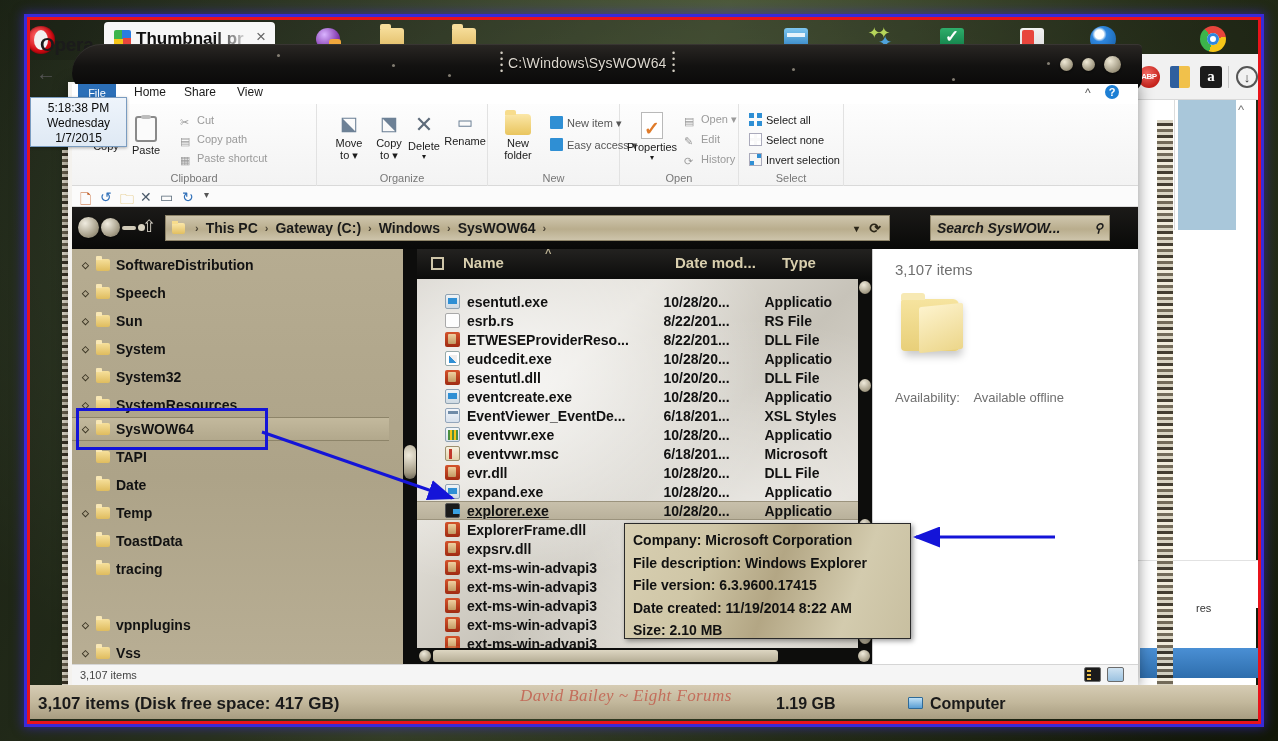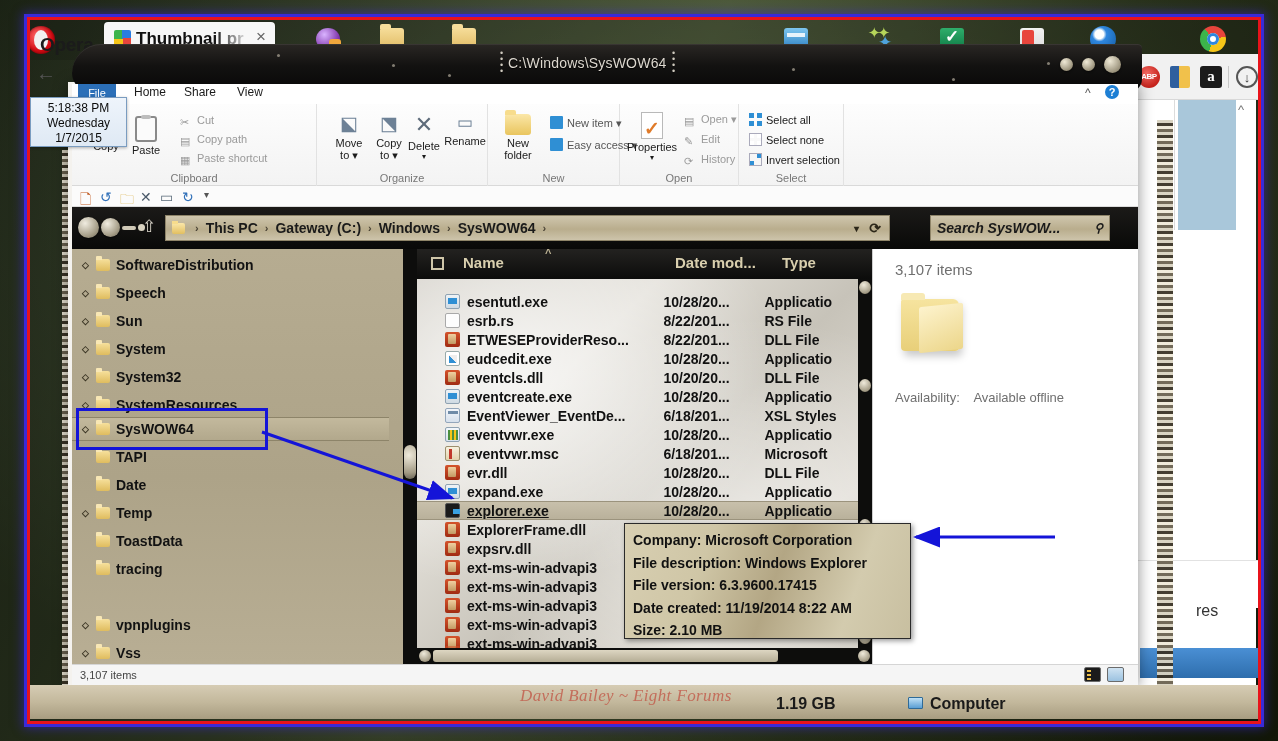--- a/index.html
+++ b/index.html
@@ -127,21 +127,21 @@
   }
   .opera-sel-block{
     position:absolute; left:1178px; top:100px; width:58px; height:130px; background:#a9c7da;
   }
   .opera-col-div{position:absolute; left:1174px; top:100px; width:1px; height:130px; background:#dcdcdc;}
   .opera-lower-box{
     position:absolute; left:1136px; top:560px; width:122px; height:48px; background:#fff;
     border-top:1px solid #e2e2e2;
   }
   .opera-lower-text{
-    position:absolute; left:1196px; top:602px; font-size:16px; color:#333;
+    position:absolute; left:1196px; top:602px; font-size:11px; color:#333;
   }
   .opera-blue-band{
     position:absolute; left:1140px; top:648px; width:118px; height:30px;
     background:linear-gradient(#4a8fd4,#2e6ead);
   }
 
   
   .rope {
     position:absolute; width:16px;
     background: repeating-linear-gradient(180deg,
@@ -788,21 +788,21 @@
           <span class="ftype">DLL File</span>
         </div>
       <div class="frow" style="top:70px">
           <span class="fico eud"></span>
           <span class="fname">eudcedit.exe</span>
           <span class="fdate">10/28/20...</span>
           <span class="ftype">Applicatio</span>
         </div>
       <div class="frow" style="top:89px">
           <span class="fico dll"></span>
-          <span class="fname">eventcls.dll</span>
+          <span class="fname">esentutl.dll</span>
           <span class="fdate">10/20/20...</span>
           <span class="ftype">DLL File</span>
         </div>
       <div class="frow" style="top:108px">
           <span class="fico exe"></span>
           <span class="fname">eventcreate.exe</span>
           <span class="fdate">10/28/20...</span>
           <span class="ftype">Applicatio</span>
         </div>
       <div class="frow" style="top:127px">
@@ -915,20 +915,21 @@
 
   <div class="status-inner">
     <span>3,107 items</span>
     <span class="view-icons">
       <span class="vi details"></span>
       <span class="vi tiles"></span>
     </span>
   </div>
 
   <div class="status-outer"></div>
+  <div class="so-left">3,107 items (Disk free space: 417 GB)</div>
   <div class="watermark">David Bailey ~ Eight Forums</div>
   <div class="so-size">1.19 GB</div>
   <div class="so-comp-ico"></div>
   <div class="so-computer" style="left:930px">Computer</div>
 
   <div class="clock-tip">
     <div>5:18:38 PM</div>
     <div>Wednesday</div>
     <div>1/7/2015</div>
   </div>

